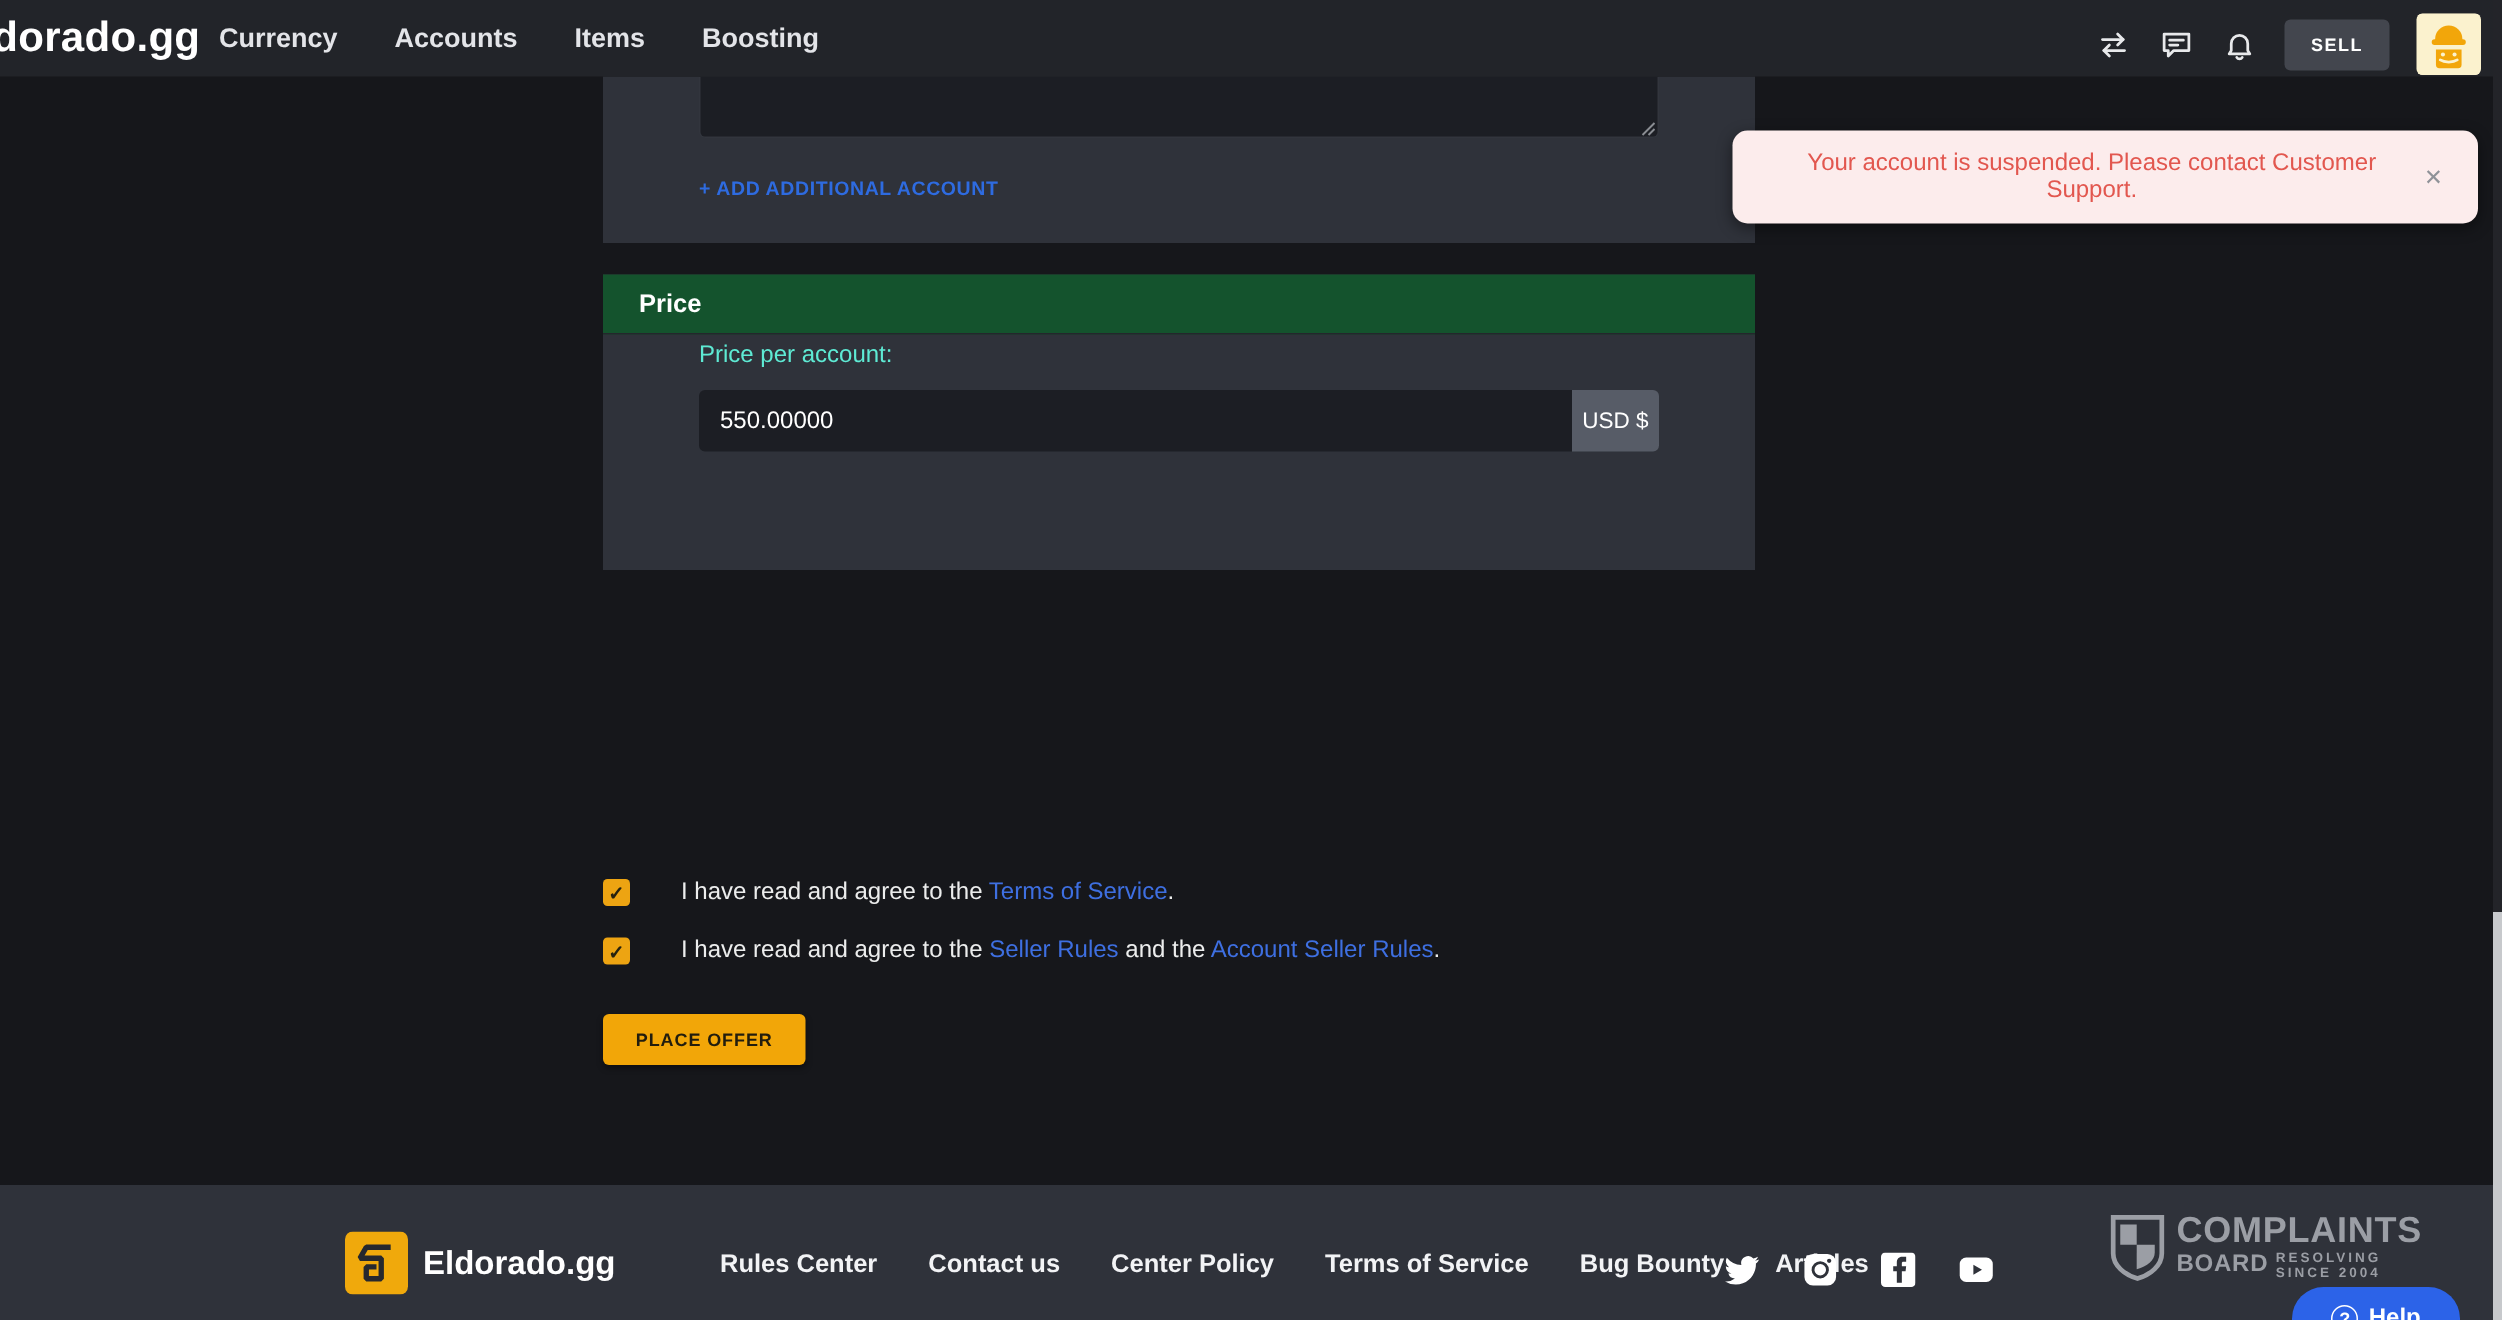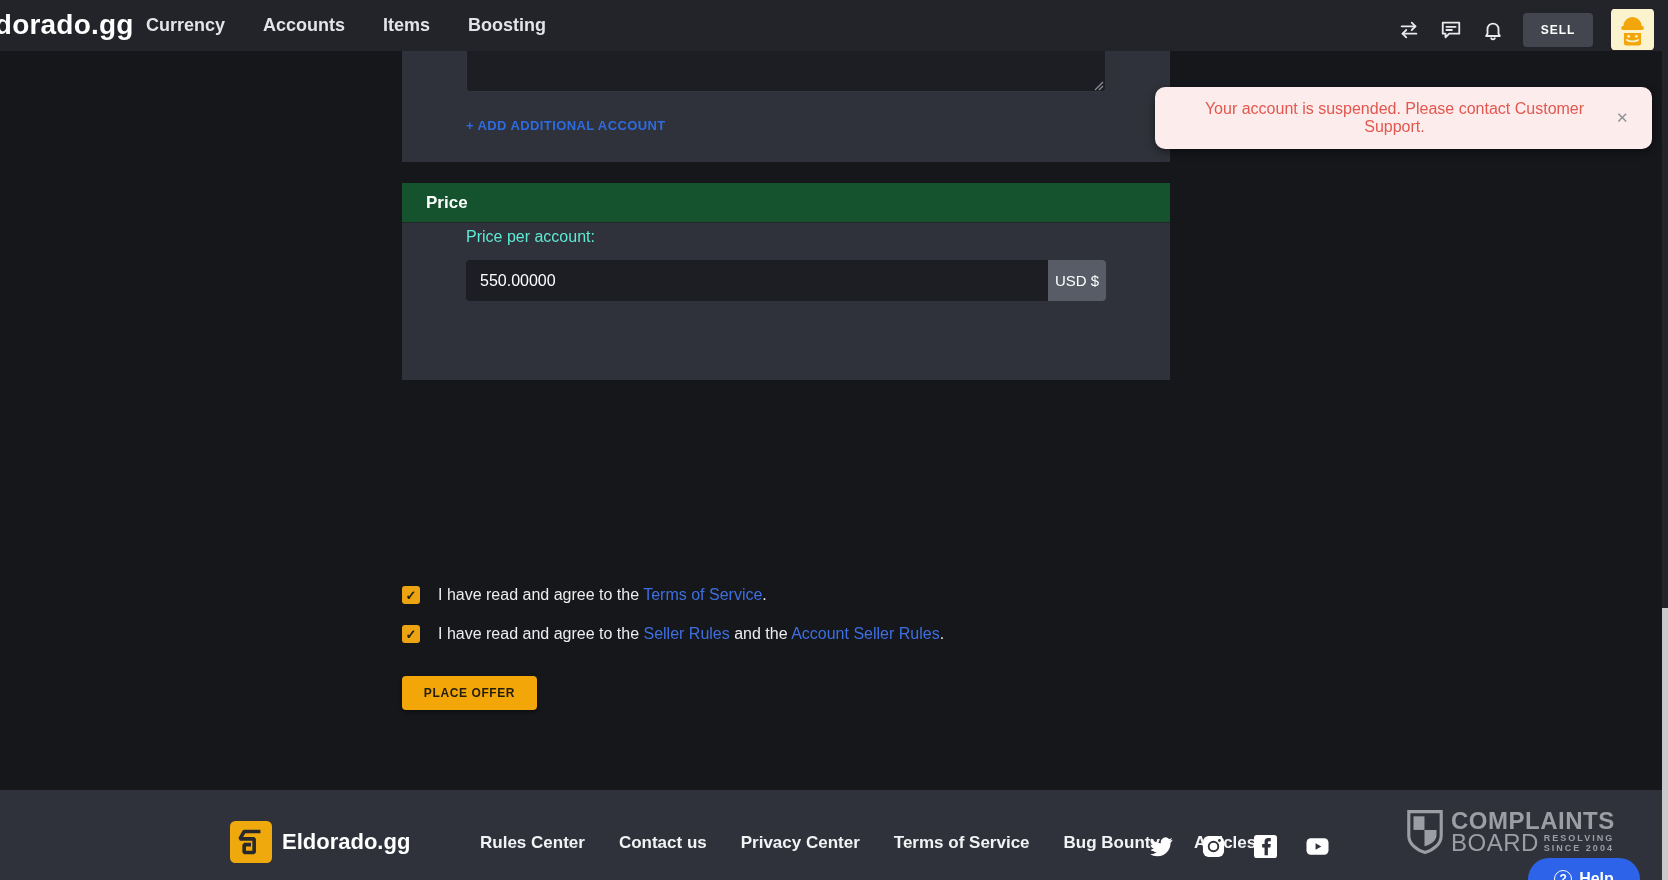--- a/index.html
+++ b/index.html
@@ -57,40 +57,40 @@
   .fee-label { width:205px; text-align:right; color:#d8dade; font-size:15px; }
   .fee-value { margin-left:9px; color:#ffffff; font-size:15px; font-weight:bold; }
 
   
   .agree-row { position:absolute; left:402px; display:flex; align-items:center; }
   .agree-row.a1 { top:586px; }
   .agree-row.a2 { top:625px; }
   .checkbox { width:18px; height:18px; background:#eda412; border-radius:3px; display:flex;
               align-items:center; justify-content:center; color:#27220f; font-size:13px;
               font-weight:bold; cursor:pointer; }
-  .agree-text { margin-left:18px; color:#eceded; font-size:16px; }
+  .agree-text { margin-left:34px; color:#eceded; font-size:16px; }
   .agree-text a { color:#3e6fe1; text-decoration:none; cursor:pointer; }
 
   .place-offer { position:absolute; left:402px; top:676px; width:135px; height:34px; background:#f2a608;
                  border:none; border-radius:4px; color:#221d0e; font-family:inherit; font-size:12px;
                  font-weight:bold; letter-spacing:.6px; cursor:pointer; box-shadow:0 2px 4px rgba(0,0,0,.4); }
 
   
   .footer { position:absolute; left:0; top:790px; width:1668px; height:90px; background:#2f323a; }
   .f-logo { position:absolute; left:230px; top:31px; width:42px; height:42px; }
   .f-brand { position:absolute; left:282px; top:39px; color:#ffffff; font-size:22px; font-weight:bold; }
   .f-links { position:absolute; left:480px; top:43px; display:flex; gap:34px; }
   .f-link { color:#f2f3f5; font-size:17px; font-weight:bold; cursor:pointer; white-space:nowrap; }
   .f-social { position:absolute; left:1150px; top:45px; display:flex; gap:29px; align-items:center; }
   .f-social .sico { width:23px; height:23px; cursor:pointer; }
   .cboard { position:absolute; left:1406px; top:19px; display:flex; align-items:center; color:#9b9ea5; }
   .cb-shield { width:38px; height:46px; margin-right:7px; }
   .cb-line1 { font-size:24px; font-weight:bold; letter-spacing:.5px; line-height:22px; }
   .cb-line2 { display:flex; align-items:flex-end; }
-  .cb-board { font-size:24px; font-weight:normal; letter-spacing:.5px; line-height:22px; }
+  .cb-board { font-size:16px; font-weight:bold; letter-spacing:.5px; line-height:22px; }
   .cb-tag { margin-left:5px; font-size:9px; font-weight:bold; letter-spacing:2px; line-height:10px; padding-bottom:1px; }
 
   .help-btn { position:absolute; left:1528px; top:858px; width:112px; height:42px; background:#2c63e8;
               border:none; border-radius:21px; color:#ffffff; display:flex; align-items:center;
               justify-content:center; gap:7px; font-size:16px; font-weight:bold; cursor:pointer;
               font-family:inherit; z-index:7; }
   .help-q { width:18px; height:18px; border:1.5px solid #fff; border-radius:50%; font-size:12px;
             display:flex; align-items:center; justify-content:center; font-weight:bold; }
 
   
@@ -182,21 +182,21 @@
 
   <div class="footer">
     <svg class="f-logo" viewBox="0 0 40 40">
       <rect width="40" height="40" rx="5" fill="#f0a90c"></rect>
       <path d="M29 10H13.5L9.5 17H23v13h-9.5v-7.5H20" fill="none" stroke="#26282e" stroke-width="3.4" stroke-linejoin="bevel"></path>
     </svg>
     <div class="f-brand">Eldorado.gg</div>
     <div class="f-links">
       <div class="f-link">Rules Center</div>
       <div class="f-link">Contact us</div>
-      <div class="f-link">Privacy Center</div>
+      <div class="f-link">Center Policy</div>
       <div class="f-link">Terms of Service</div>
       <div class="f-link">Bug Bounty</div>
       <div class="f-link">Articles</div>
     </div>
     <div class="f-social">
       <svg class="sico" viewBox="0 0 24 24" fill="#fff">
           <path d="M23.6 4.9c-.9.4-1.8.7-2.8.8 1-.6 1.8-1.6 2.1-2.7-.9.6-2 1-3.1 1.2a4.9 4.9 0 0 0-8.4 4.5A13.9 13.9 0 0 1 1.3 3.6a4.9 4.9 0 0 0 1.5 6.6c-.8 0-1.6-.2-2.2-.6v.1c0 2.4 1.7 4.4 3.9 4.8-.7.2-1.5.2-2.2.1a4.9 4.9 0 0 0 4.6 3.4A9.9 9.9 0 0 1 0 20.1a13.9 13.9 0 0 0 7.5 2.2c9 0 14-7.5 14-14v-.6c1-.7 1.8-1.6 2.1-2.8z"></path>
         </svg>
       <svg class="sico" viewBox="0 0 24 24">
           <rect x="1" y="1" width="22" height="22" rx="6" fill="#fff"></rect>

